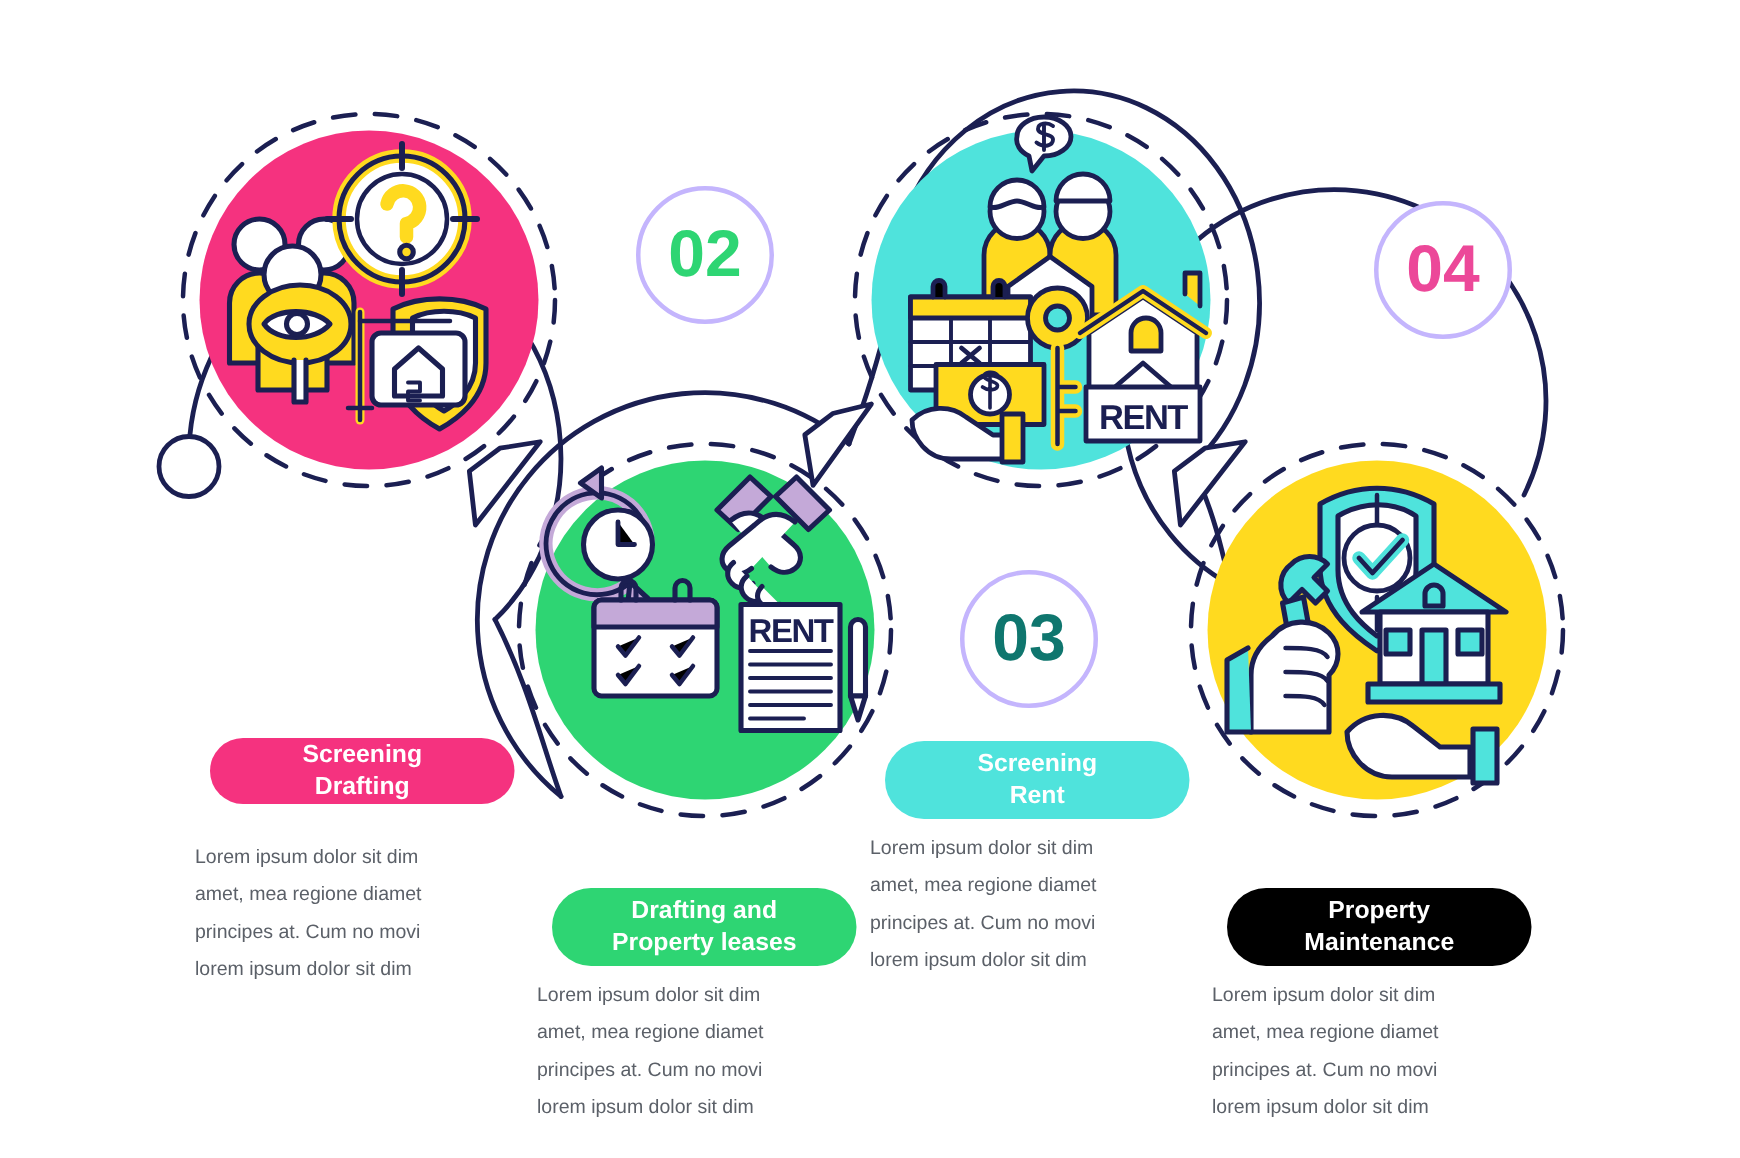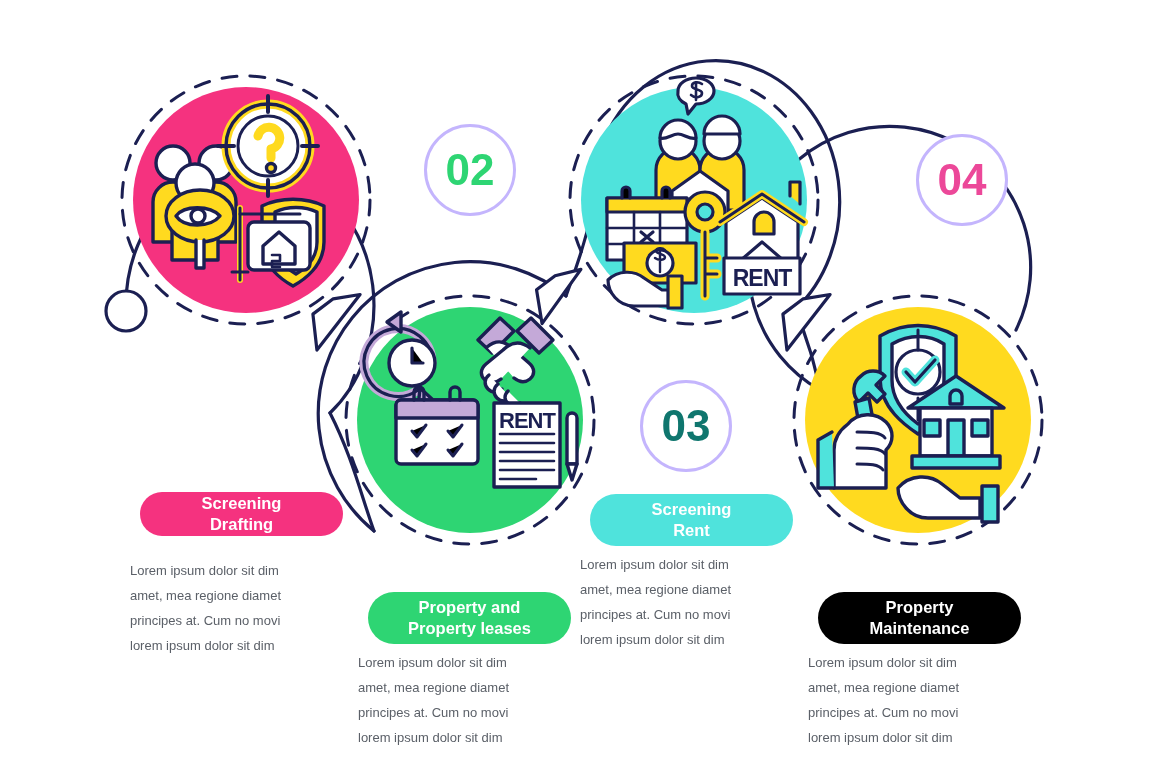--- a/index.html
+++ b/index.html
@@ -313,21 +313,21 @@
 
   <div class="pill" style="left:140px; top:492px; width:203px; height:44px; background:#F5327F;">
     <div>
       <div>Screening</div>
       <div>Drafting</div>
     </div>
   </div>
 
   <div class="pill" style="left:368px; top:592px; width:203px; height:52px; background:#2ED573;">
     <div>
-      <div>Property and</div>
+      <div>Drafting and</div>
       <div>Property leases</div>
     </div>
   </div>
 
   <div class="pill" style="left:590px; top:494px; width:203px; height:52px; background:#4FE3DC;">
     <div>
       <div>Screening</div>
       <div>Rent</div>
     </div>
   </div>

